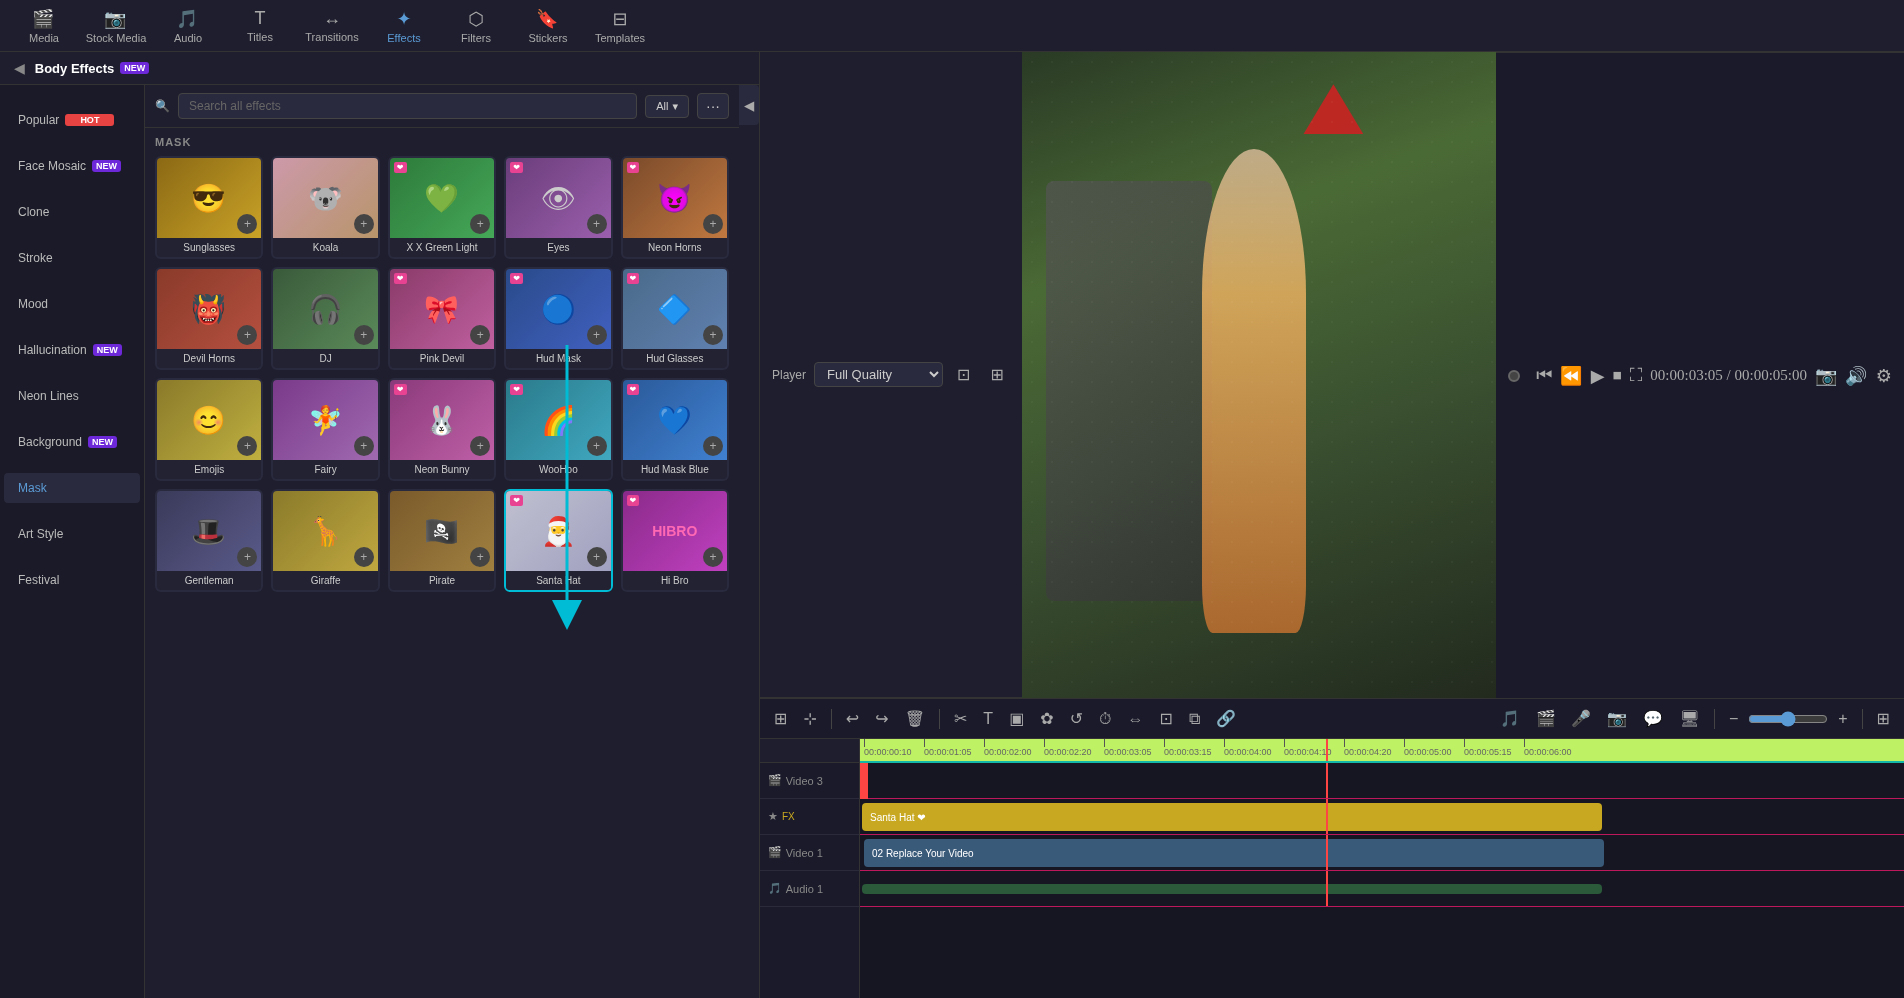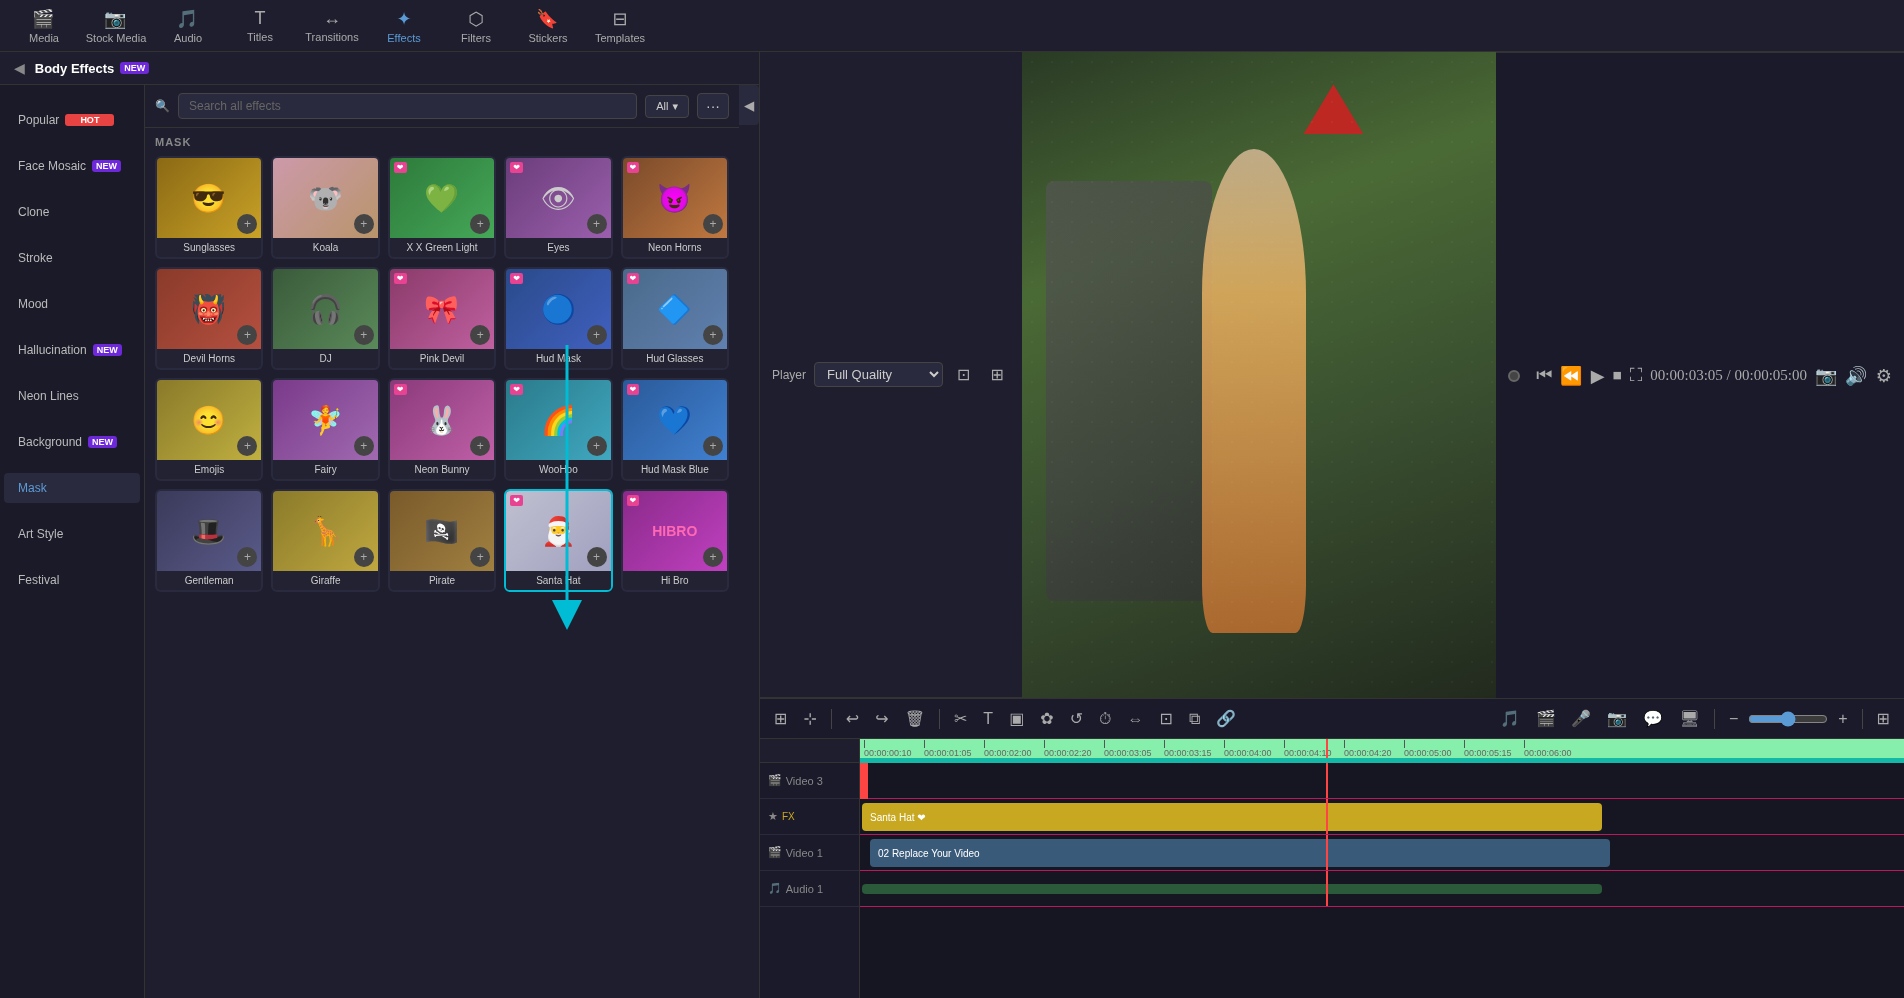--- a/index.html
+++ b/index.html
@@ -355,24 +355,24 @@
       gap: 4px;
     }
     .track-content {
       flex: 1;
       display: flex;
       flex-direction: column;
       overflow-x: auto;
     }
     .ruler {
       height: 24px;
-      background: #86efac;
-      border-bottom: 5px solid #14b8a6;
-      display: flex;
-      align-items: center;
+      background: #bef264;
+      border-bottom: 2px solid #14b8a6;
+      display: flex;
+      align-items: flex-start;
       padding: 0 4px;
       overflow: hidden;
       position: relative;
     }
     .ruler-marks {
       display: flex;
       gap: 0;
       white-space: nowrap;
     }
     .ruler-mark {
@@ -407,21 +407,21 @@
       overflow: hidden;
       white-space: nowrap;
     }
     .clip-santa {
       background: #c8a820;
       left: 2px;
       width: 740px;
     }
     .clip-video {
       background: #3a5a7a;
-      left: 10px;
+      left: 4px;
       width: 740px;
     }
     .clip-audio {
       background: #2a5a3a;
       left: 2px;
       width: 740px;
       height: 10px;
       top: 13px;
     }
     .pb-btn {

